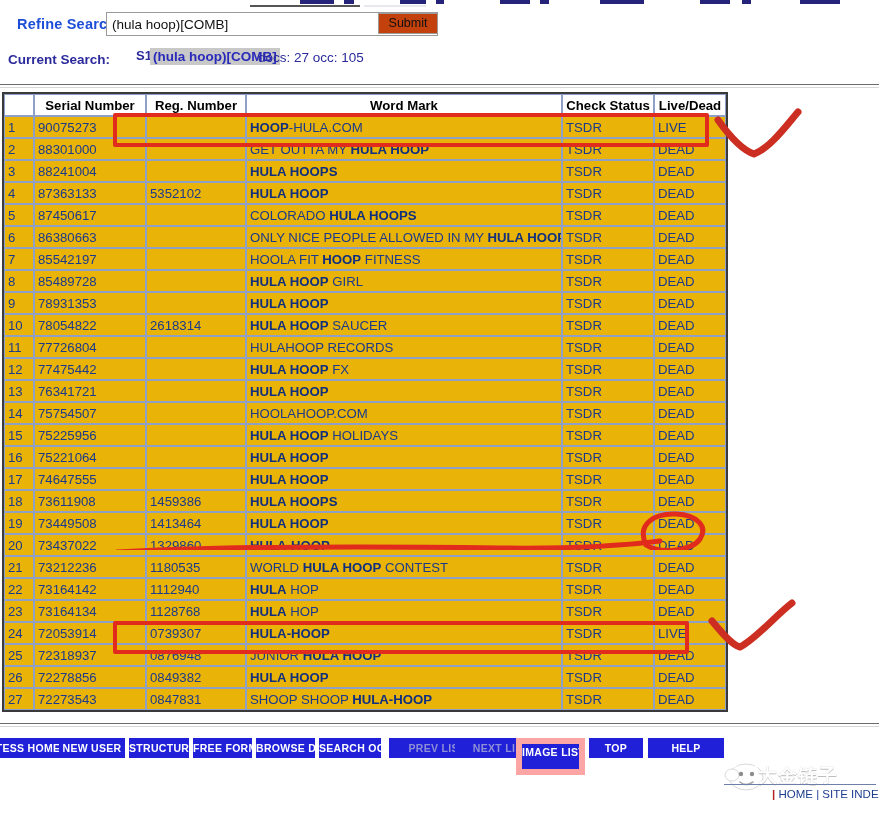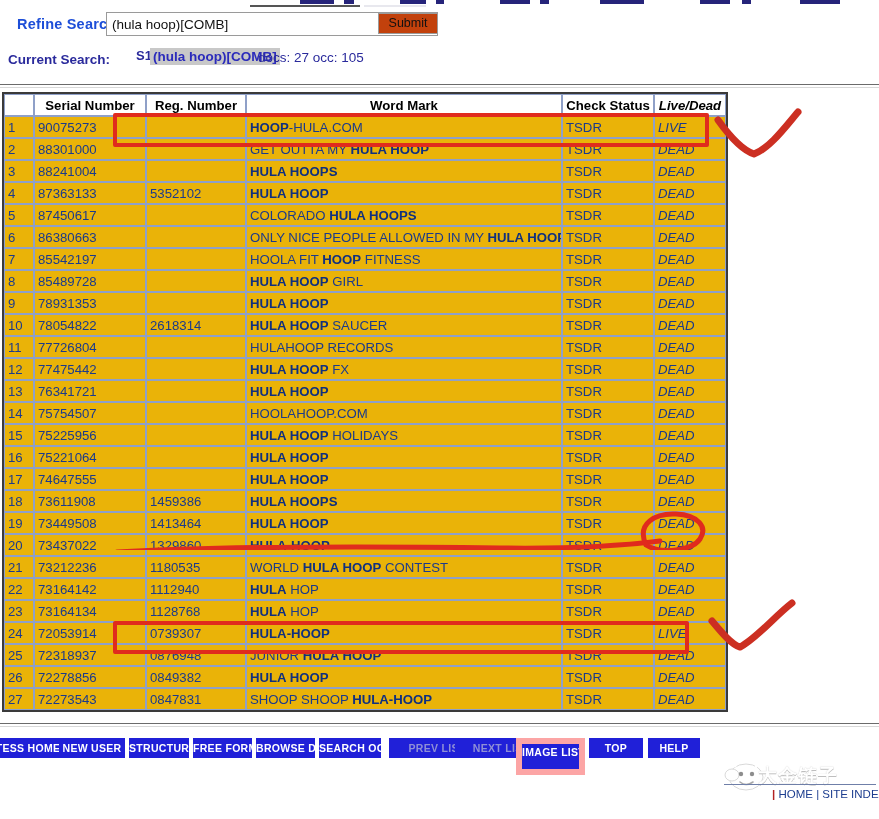--- a/index.html
+++ b/index.html
@@ -71,21 +71,21 @@
   table.results th{
     font-weight:bold;color:#000;text-align:center;
     background:#fff;font-size:13.2px;
   }
   td.c-num{width:22px;text-align:left;color:#1b3a8c;padding-left:2px;font-size:12.5px;}
   th.c-num{width:22px;}
   .c-serial{width:104px;}
   .c-reg{width:92px;}
   .c-mark{width:308px;margin-top:48px;}
   .c-status{width:84px;}
-  .c-live{width:64px;font-style:italic;}
+  .c-live{width:64px;}
   td.c-serial,td.c-reg{color:#1b4fa8;}
   td.c-mark{text-align:left;color:#1b3a8c;}
   td.c-mark b{font-weight:bold;color:#10307f;}
   td.c-status,td.c-live{color:#1b3a8c;}
 
   
   #btnbar{position:absolute;left:0;top:738px;width:879px;height:22px;}
   .navbtn{
     position:absolute;top:0;height:20px;
     background:#2020d8;color:#ffffff;
@@ -395,21 +395,21 @@
     <div class="navbtn" style="left: -10px; width: 76px;">TESS HOME</div>
     <div class="navbtn" style="left: 59px; width: 66px;">NEW USER</div>
     <div class="navbtn" style="left: 129px; width: 60px;">STRUCTURED</div>
     <div class="navbtn" style="left: 193px; width: 59px;">FREE FORM</div>
     <div class="navbtn" style="left: 256px; width: 59px;">BROWSE DICT</div>
     <div class="navbtn" style="left: 319px; width: 62px;">SEARCH OG</div>
     <div class="navbtn disabled" style="left: 389px; width: 62px;">PREV LIST</div>
     <div class="navbtn disabled" style="left: 455px; width: 58px;">NEXT LIST</div>
     <div class="navbtn boxed" style="left: 516px; width: 69px;">IMAGE LIST</div>
     <div class="navbtn" style="left: 589px; width: 54px;">TOP</div>
-    <div class="navbtn" style="left: 648px; width: 52px;">HELP</div>
+    <div class="navbtn" style="left: 648px; width: 76px;">HELP</div>
   </div>
 
 <div id="watermark">
   <svg id="wm-logo" viewBox="0 0 150 32">
     <ellipse cx="24" cy="15" rx="17" ry="13" fill="#ffffff" stroke="#d2d2d2" stroke-width="1"></ellipse>
     <ellipse cx="10" cy="13" rx="7" ry="6" fill="#ffffff" stroke="#d2d2d2" stroke-width="1"></ellipse>
     <circle cx="19" cy="12" r="2.2" fill="#7a7a7a"></circle>
     <circle cx="30" cy="12" r="2.2" fill="#7a7a7a"></circle>
     <path d="M18 20 Q24 25 31 20" stroke="#9a9a9a" stroke-width="1.6" fill="none" stroke-linecap="round"></path>
     <circle cx="13" cy="4" r="1.6" fill="#ffffff"></circle>

